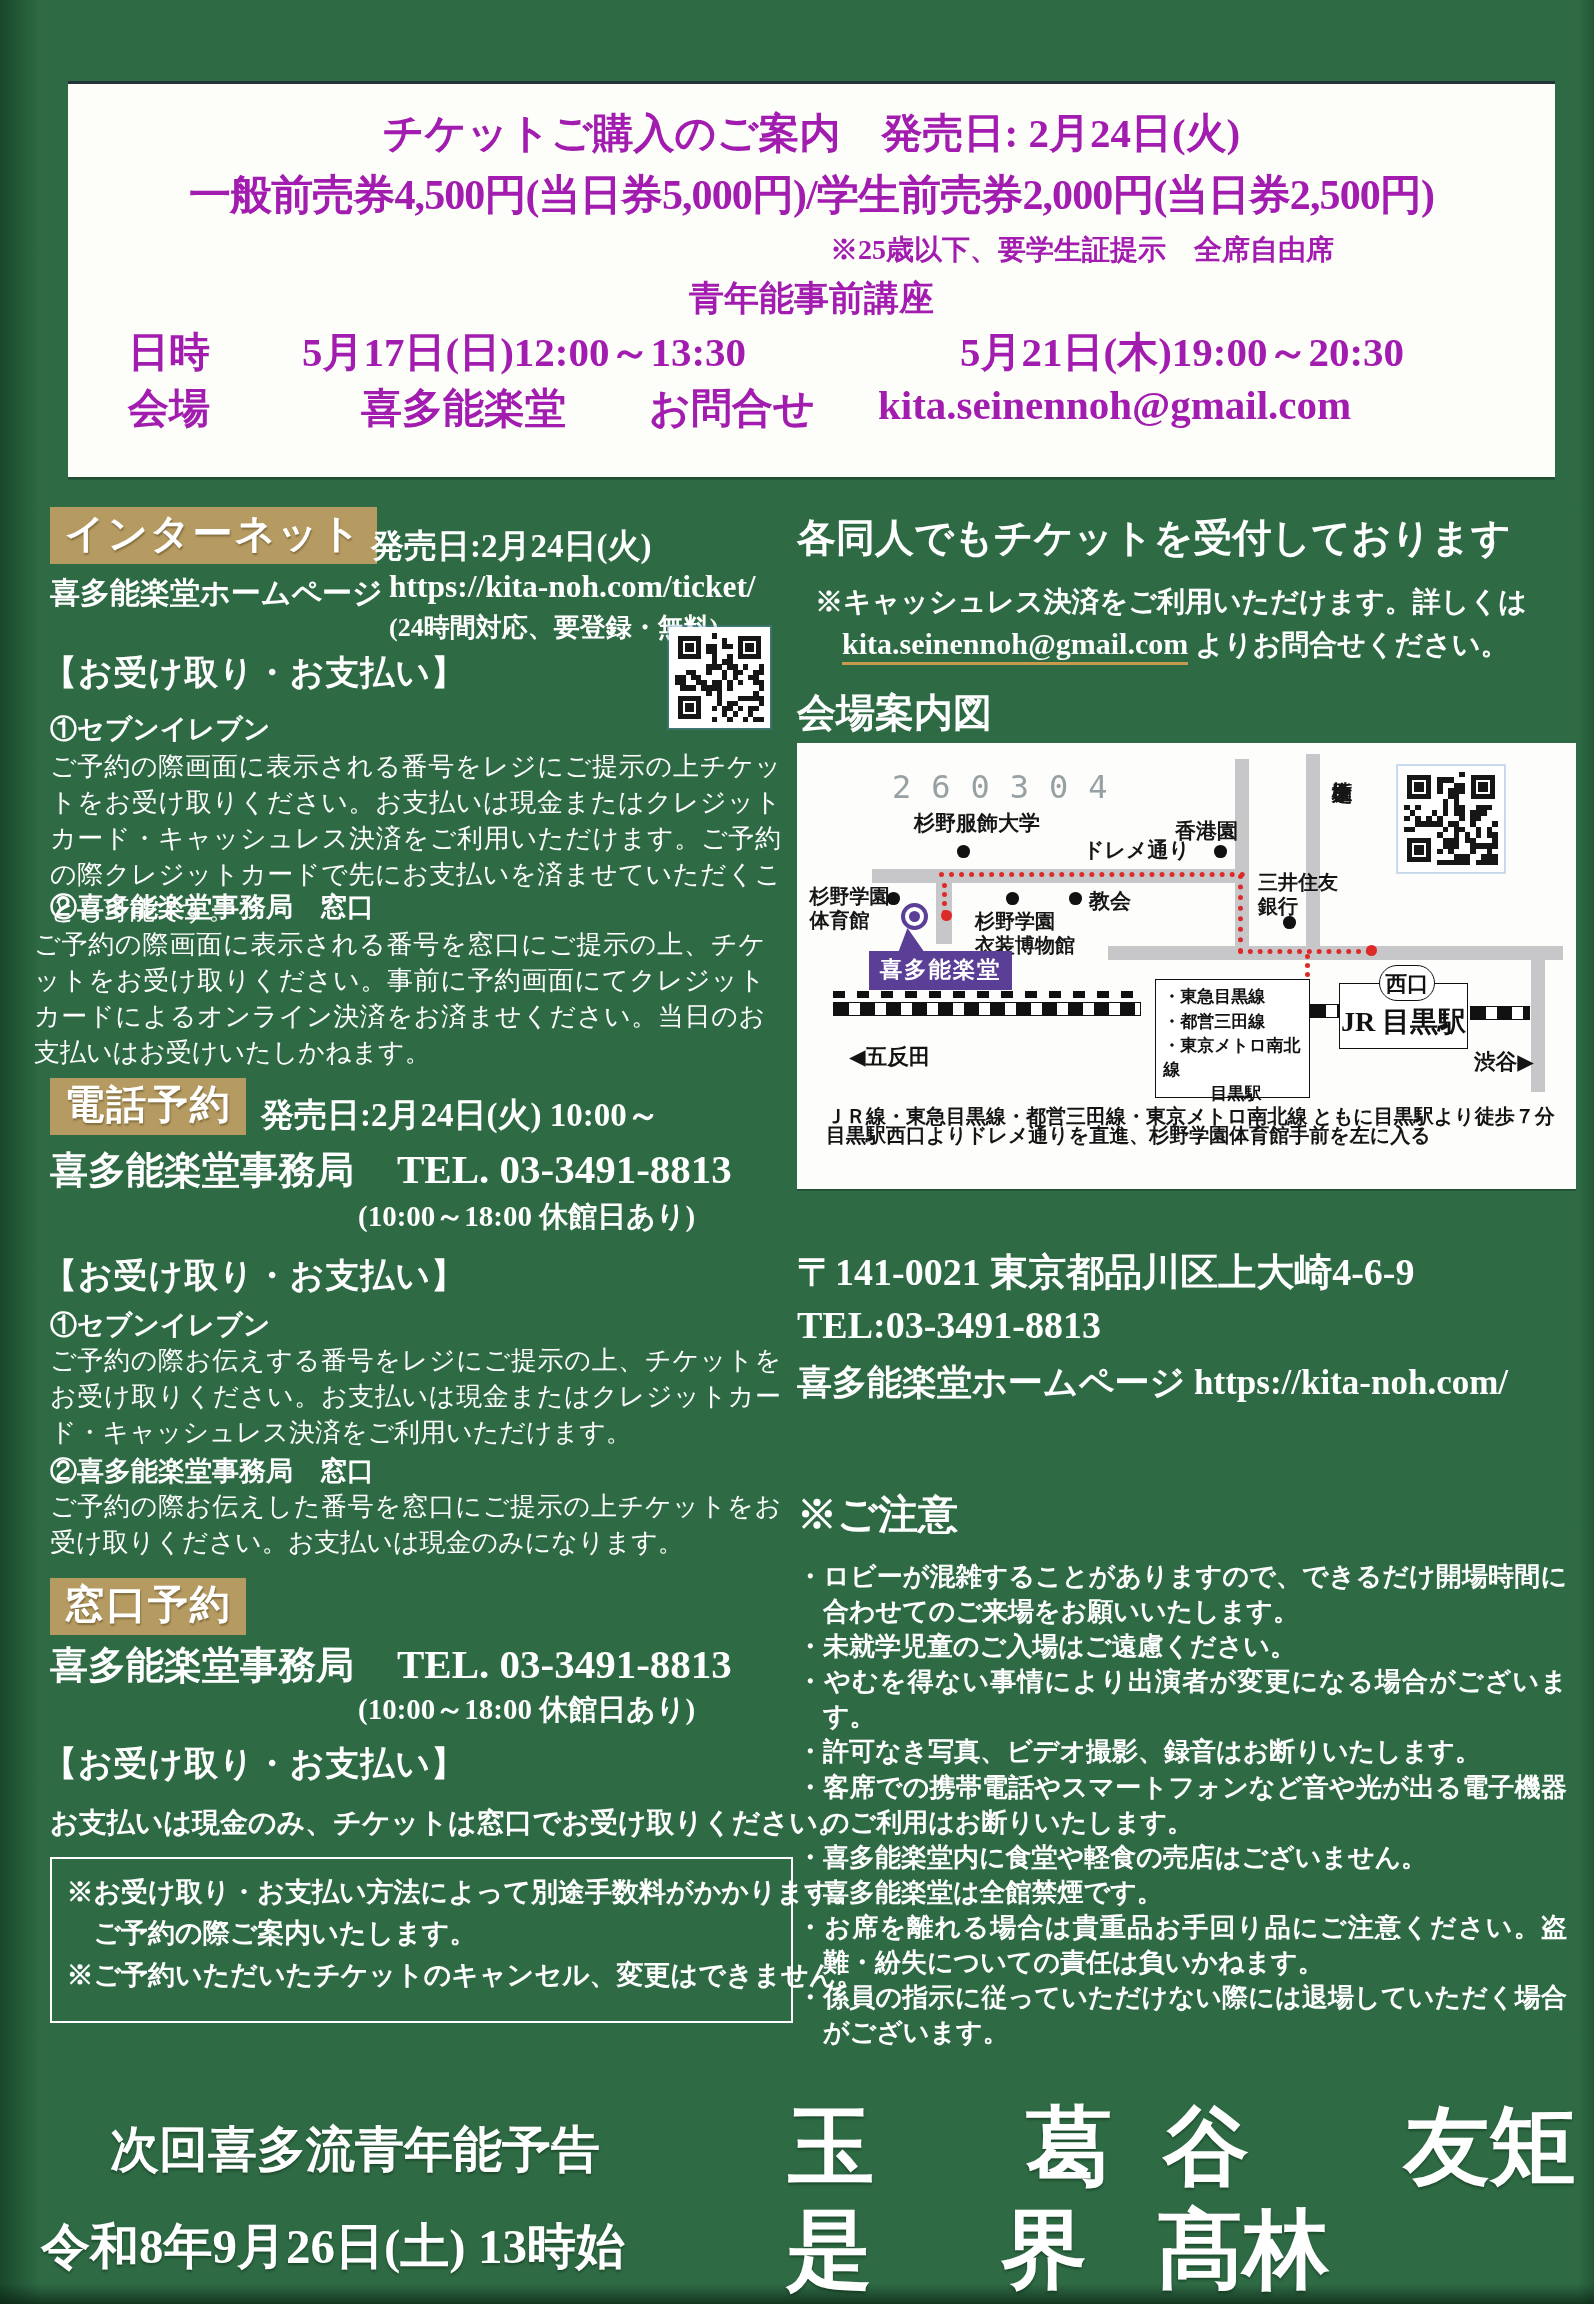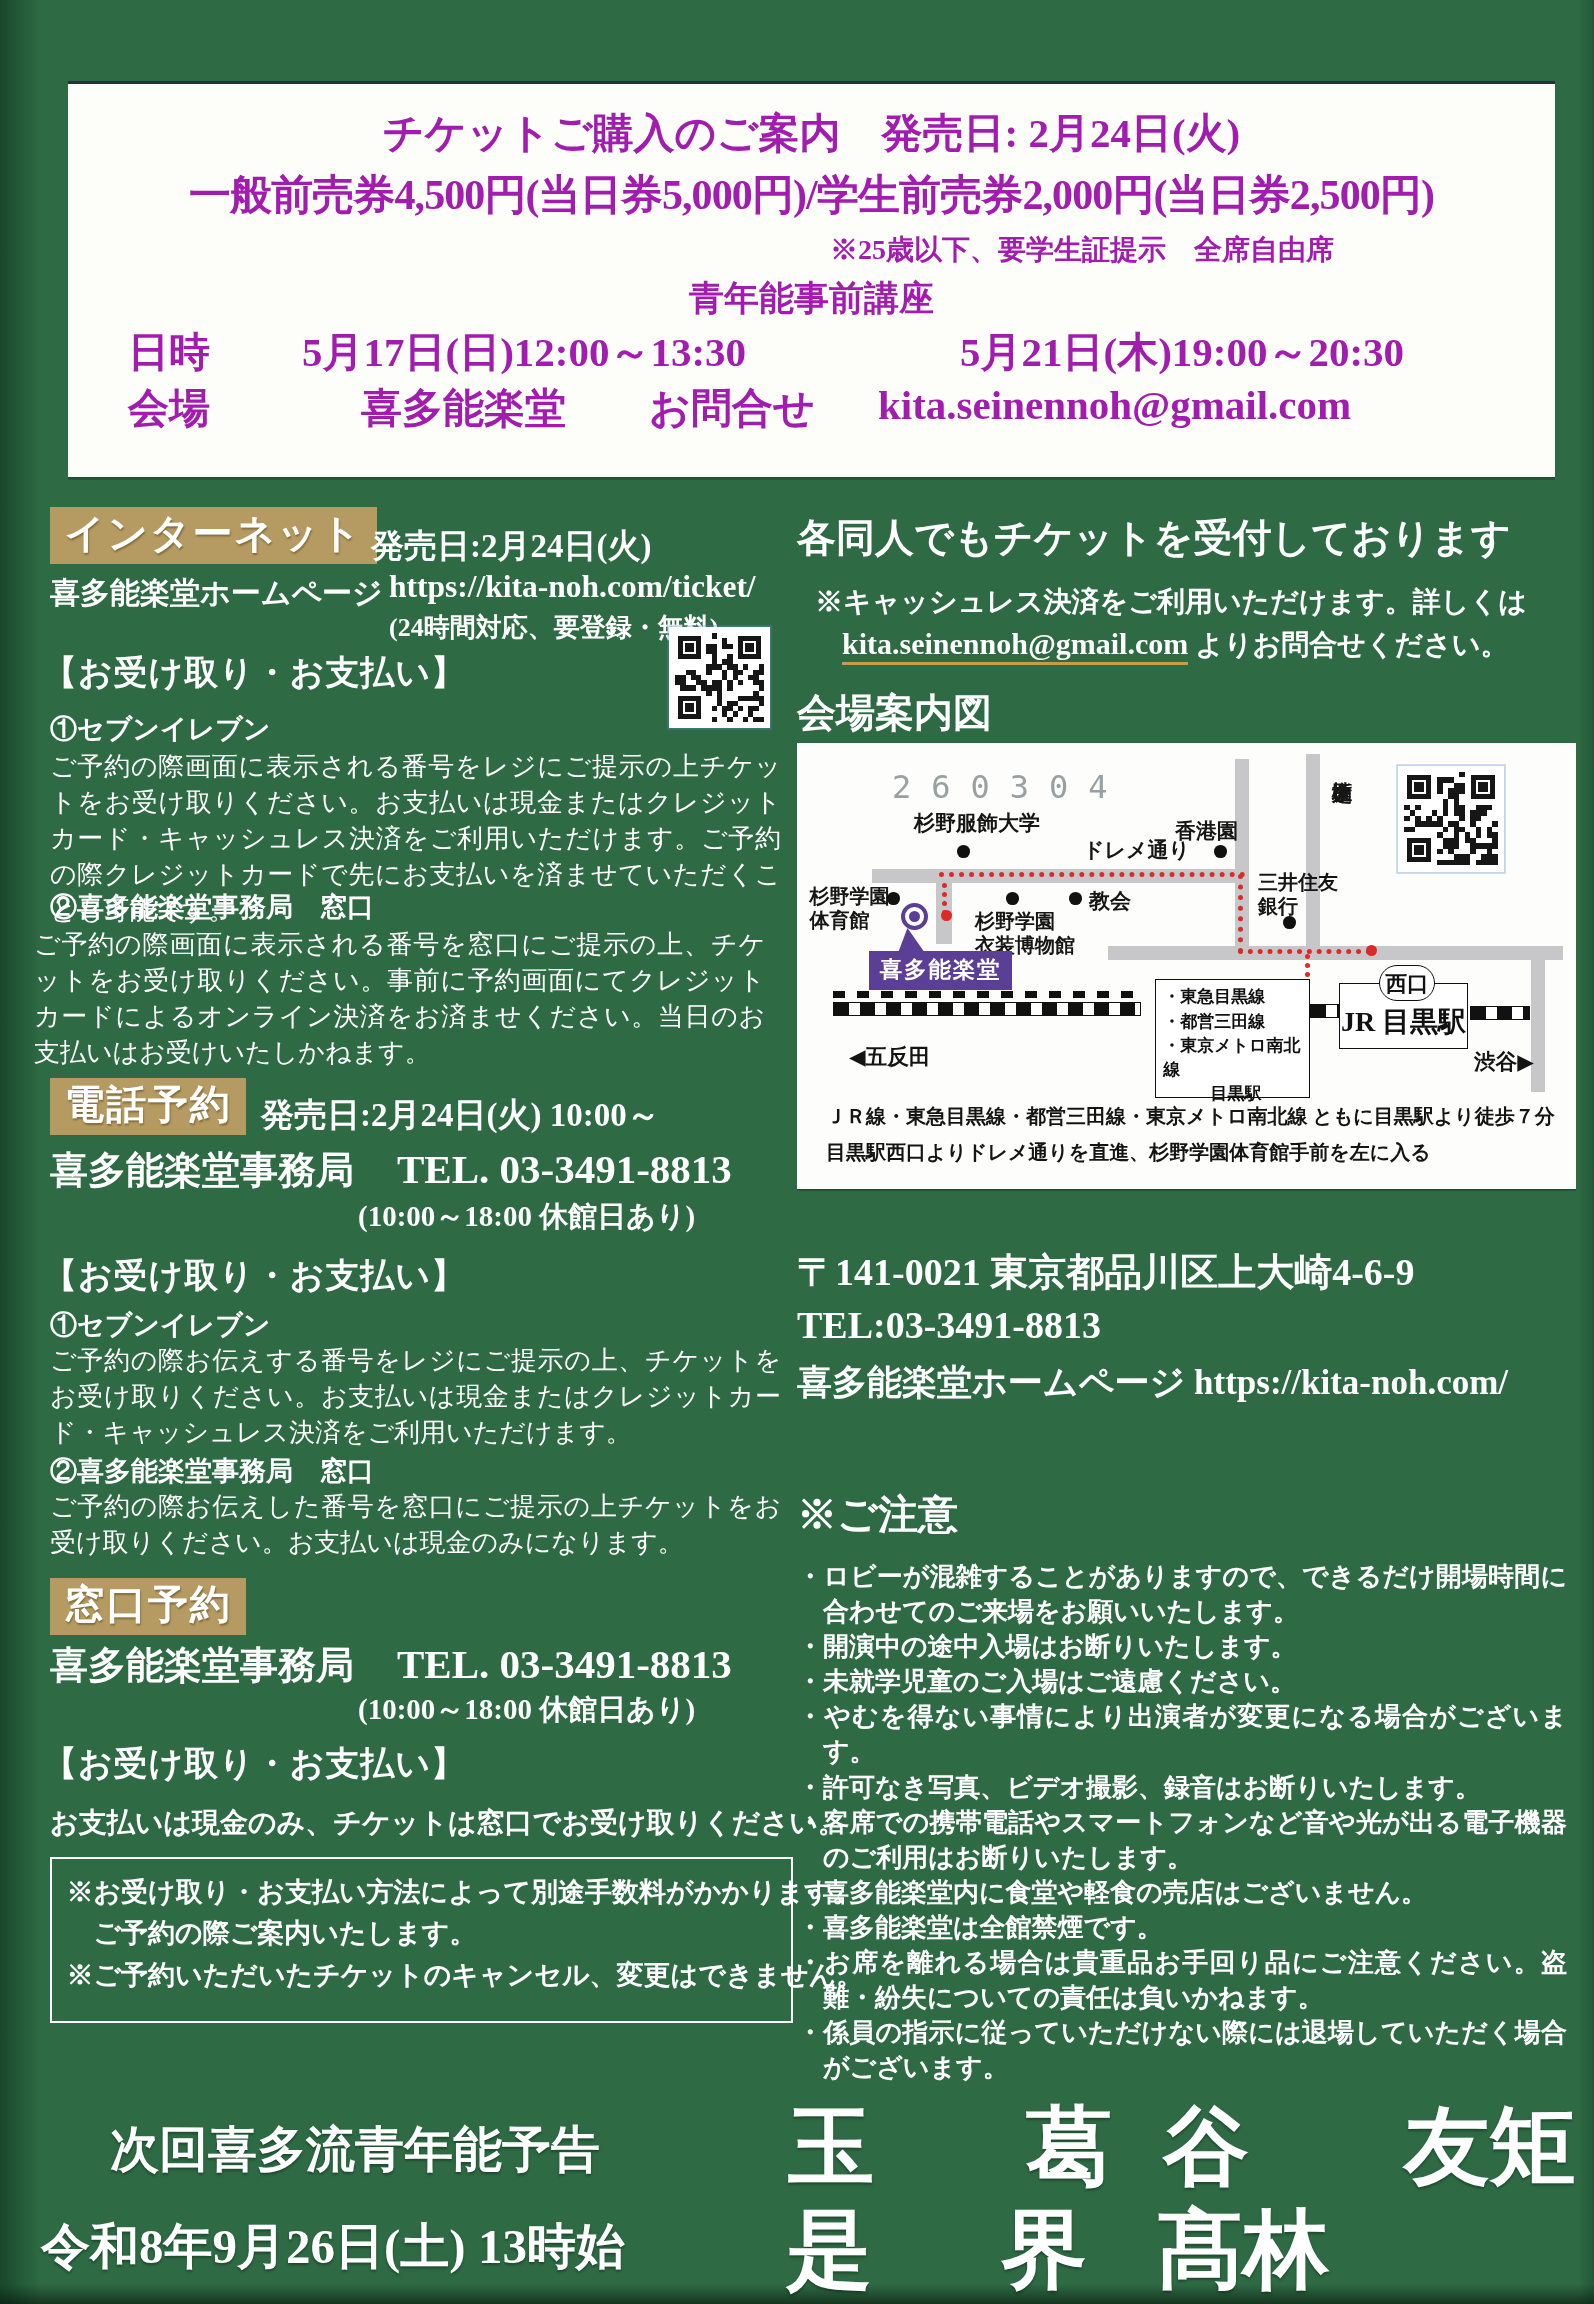--- a/index.html
+++ b/index.html
@@ -385,34 +385,33 @@
           <i style="left:58.82%;top:94.12%"></i>
           <i style="left:64.71%;top:94.12%"></i>
           <i style="left:76.47%;top:94.12%"></i>
           <i style="left:82.35%;top:94.12%"></i>
           <i style="left:88.24%;top:94.12%"></i>
           <i style="left:94.12%;top:94.12%"></i>
         </div>
     </div>
 
     <div class="mcap" style="left:29px;top:360px;">ＪＲ線・東急目黒線・都営三田線・東京メトロ南北線 ともに目黒駅より徒歩７分</div>
-    <div class="mcap" style="left:29px;top:396px;">目黒駅西口よりドレメ通りを直進、杉野学園体育館手前を左に入る</div>
+    <div class="mcap" style="left:29px;top:379px;">目黒駅西口よりドレメ通りを直進、杉野学園体育館手前を左に入る</div>
   </div>
 
   <div class="abs addr" style="left:797px;top:1247px;">〒141-0021 東京都品川区上大崎4-6-9</div>
   <div class="abs addr" style="left:797px;top:1303px;">TEL:03-3491-8813</div>
   <div class="abs addr" style="left:797px;top:1359px;font-size:35px;">
     <span>喜多能楽堂ホームページ</span>
     <span>https://kita-noh.com/</span>
   </div>
 
   <div class="abs wh b" style="left:797px;top:1487px;font-size:40px;white-space:nowrap;">※ご注意</div>
   <ul class="abs notice-list" style="left:797px;top:1559px;">
     <li>・ロビーが混雑することがありますので、できるだけ開場時間に合わせてのご来場をお願いいたします。</li>
-    <li>・開演中の途中入場はお断りいたします。</li>
     <li>・未就学児童のご入場はご遠慮ください。</li>
     <li>・やむを得ない事情により出演者が変更になる場合がございます。</li>
     <li>・許可なき写真、ビデオ撮影、録音はお断りいたします。</li>
     <li>・客席での携帯電話やスマートフォンなど音や光が出る電子機器のご利用はお断りいたします。</li>
     <li>・喜多能楽堂内に食堂や軽食の売店はございません。</li>
     <li>・喜多能楽堂は全館禁煙です。</li>
     <li>・お席を離れる場合は貴重品お手回り品にご注意ください。盗難・紛失についての責任は負いかねます。</li>
     <li>・係員の指示に従っていただけない際には退場していただく場合がございます。</li>
   </ul>
 

